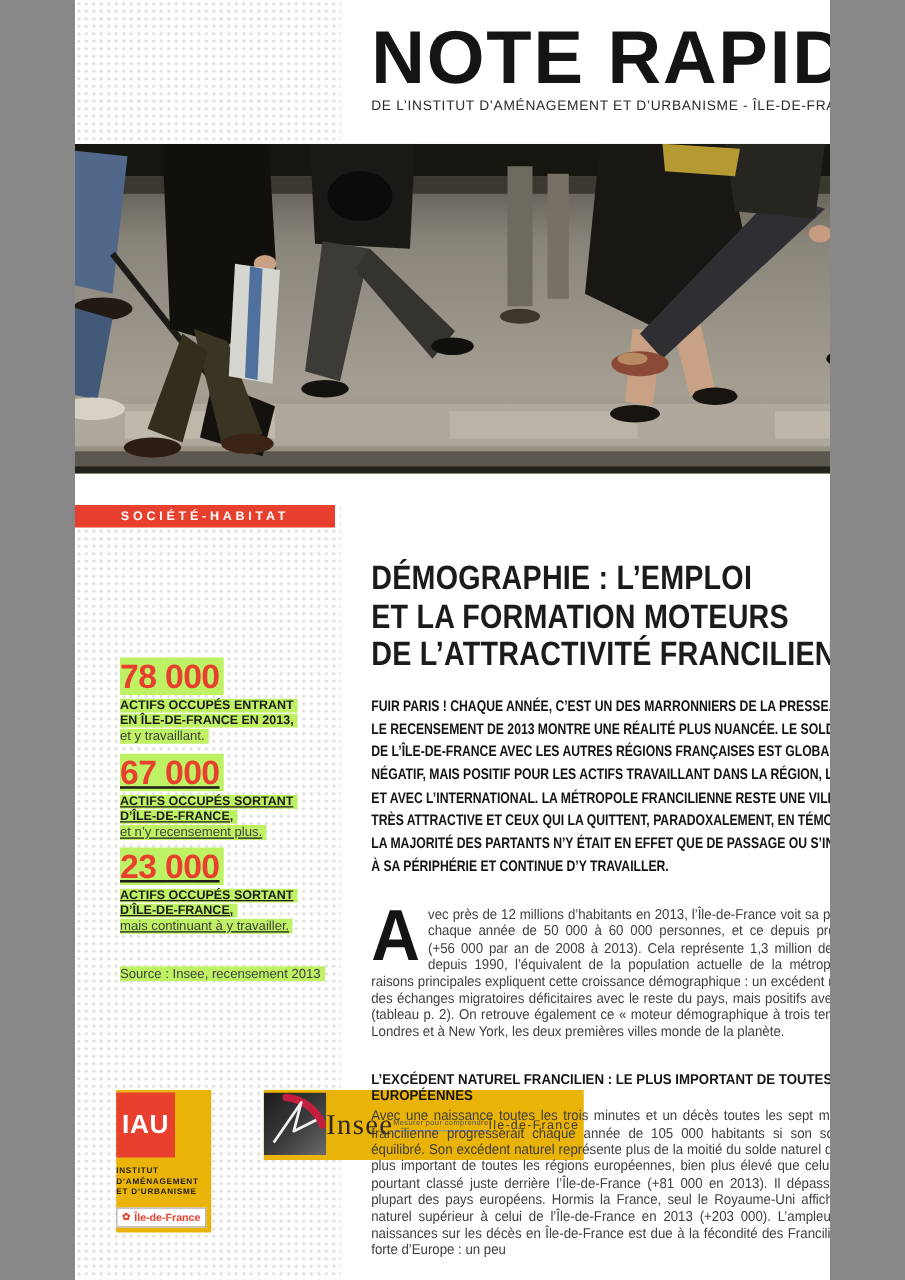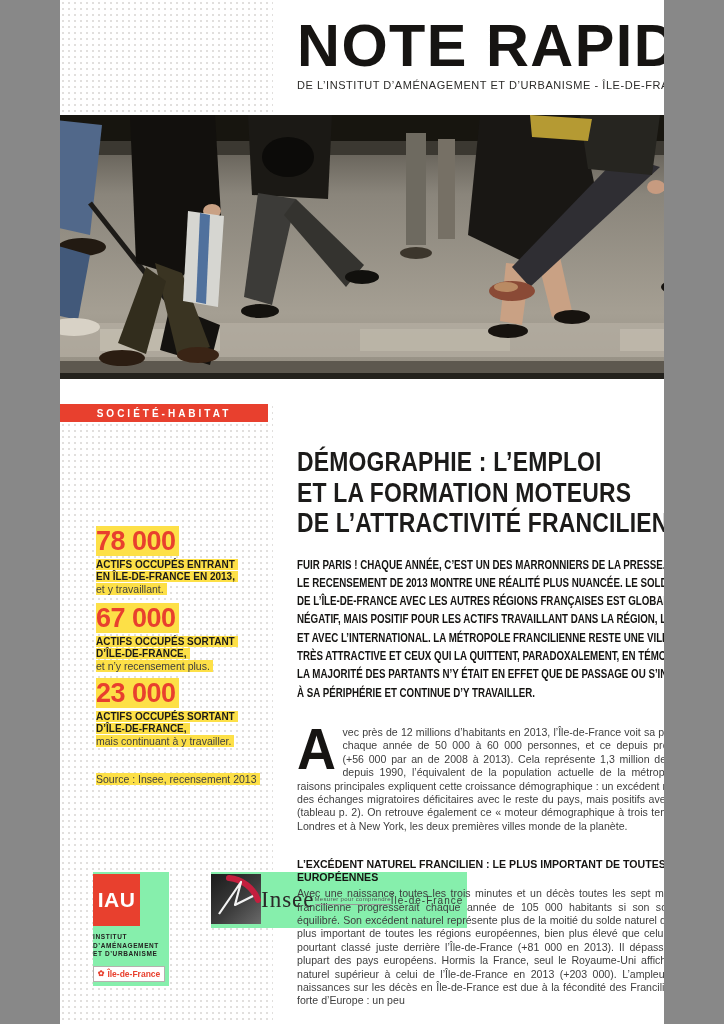--- a/index.html
+++ b/index.html
@@ -53,37 +53,37 @@
     font-size:10px;font-weight:bold;letter-spacing:3px;
   }
   .banner-black{
     flex:1;background:var(--banner-black);color:#fff;
     display:flex;align-items:center;justify-content:flex-end;
     padding-right:22px;font-size:10.5px;letter-spacing:0.3px;
   }
 
   
   .sidebar{position:absolute;left:36px;top:528px;width:175px;}
-  .bg{background:#fde047;box-decoration-break:clone;-webkit-box-decoration-break:clone;padding-right:3px;}
+  .bg{background:#bef264;box-decoration-break:clone;-webkit-box-decoration-break:clone;padding-right:3px;}
   .prelines{white-space:pre-line;}
   .stat-number{
     font-size:27px;line-height:26px;font-weight:bold;color:var(--accent-red);
     letter-spacing:-0.5px;
   }
   .stat-label{
     margin-top:5px;font-size:10px;line-height:11.5px;font-weight:bold;color:#1b1a18;
   }
   .stat-detail{margin-top:1px;font-size:10.5px;line-height:12px;color:var(--text-body);}
-  .stat+.stat{margin-top:10px;}
+  .stat+.stat{margin-top:10px;text-decoration:underline;}
   .stat-3{margin-top:8px !important;}
   .source-line{margin-top:26px;font-size:10.5px;color:var(--text-body);}
 
   
   .logos{position:absolute;left:33px;top:872px;display:flex;align-items:flex-start;gap:42px;}
-  .logo-block{background:#86efac;padding:2px 4px 4px 0;}
+  .logo-block{background:#eab308;padding:2px 4px 4px 0;}
   .iau-square{
     width:47px;height:52px;background:var(--accent-red);color:#fff;
     display:flex;align-items:center;justify-content:center;
     font-size:21px;font-weight:bold;letter-spacing:0.5px;
   }
   .iau-institute{
     margin-top:7px;font-size:6.5px;line-height:8.5px;font-weight:bold;
     letter-spacing:0.6px;color:#232220;
   }
   .idf-box{

